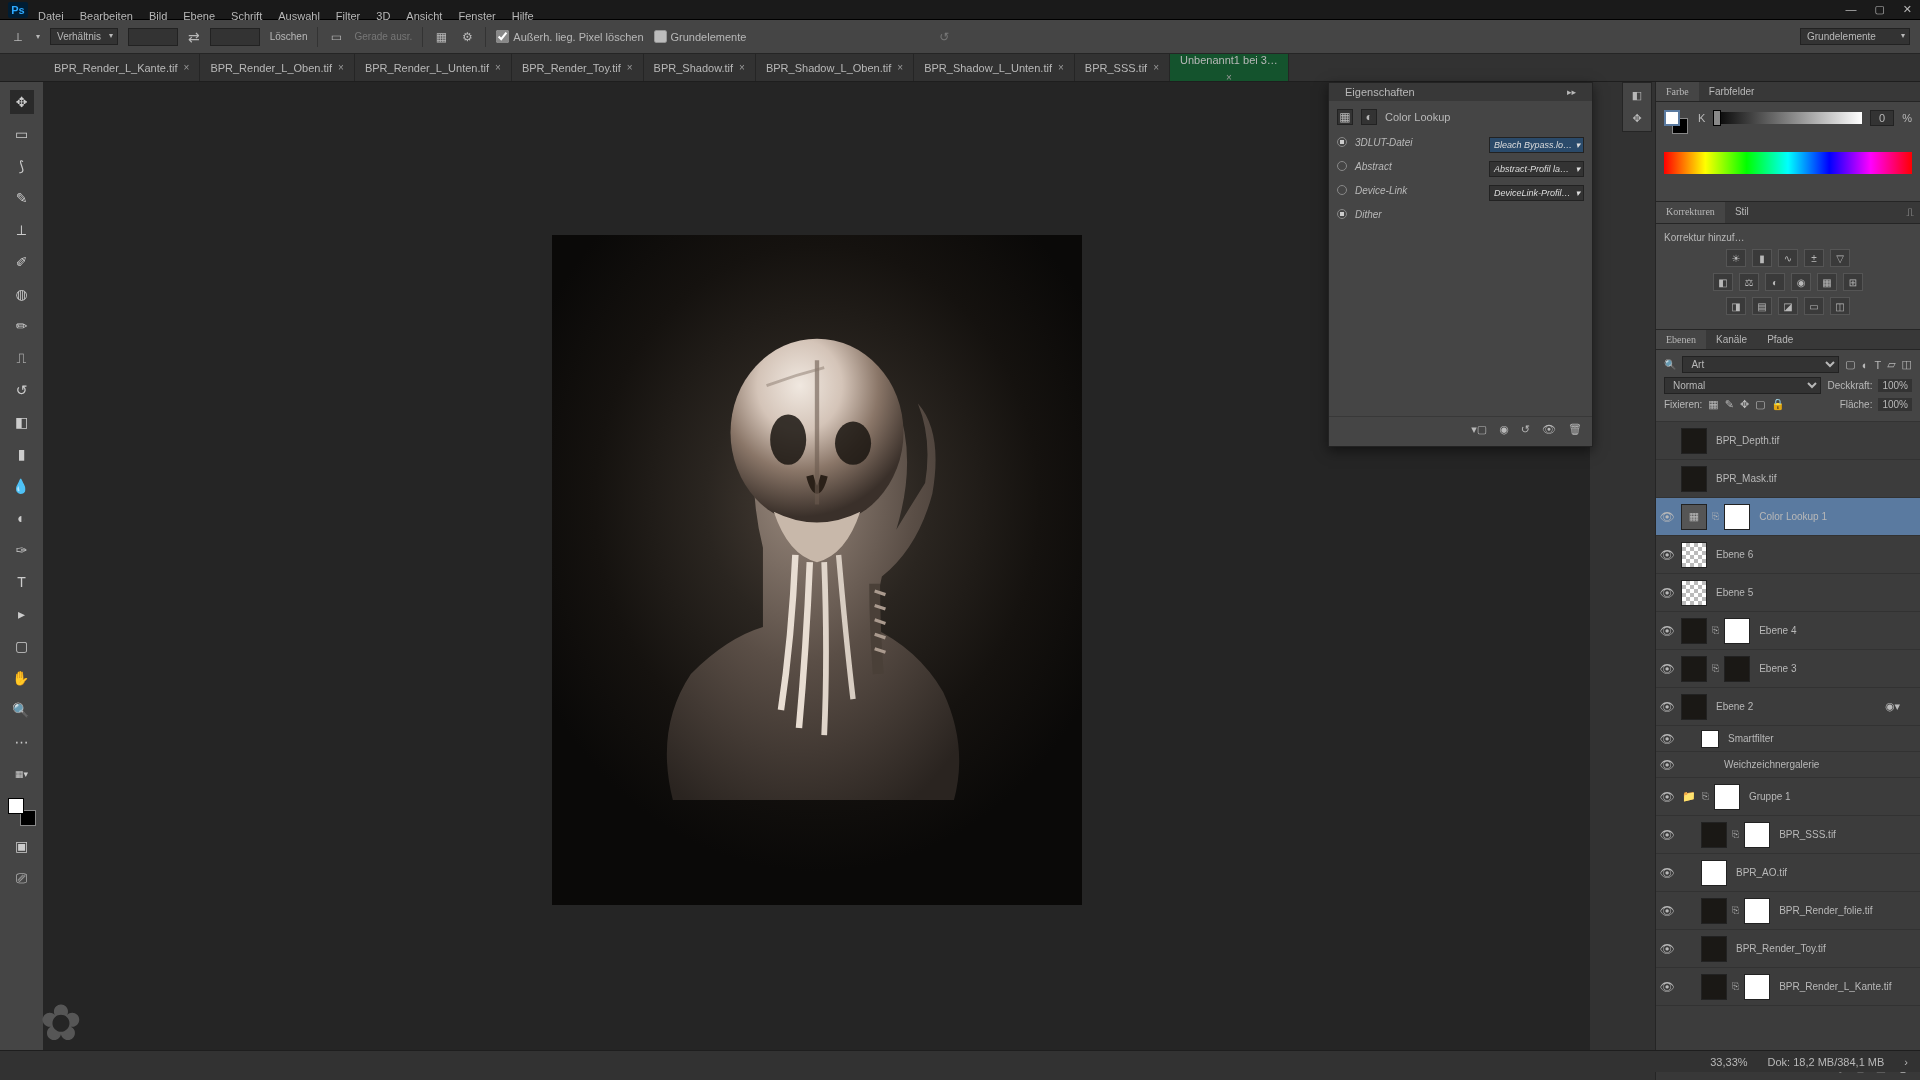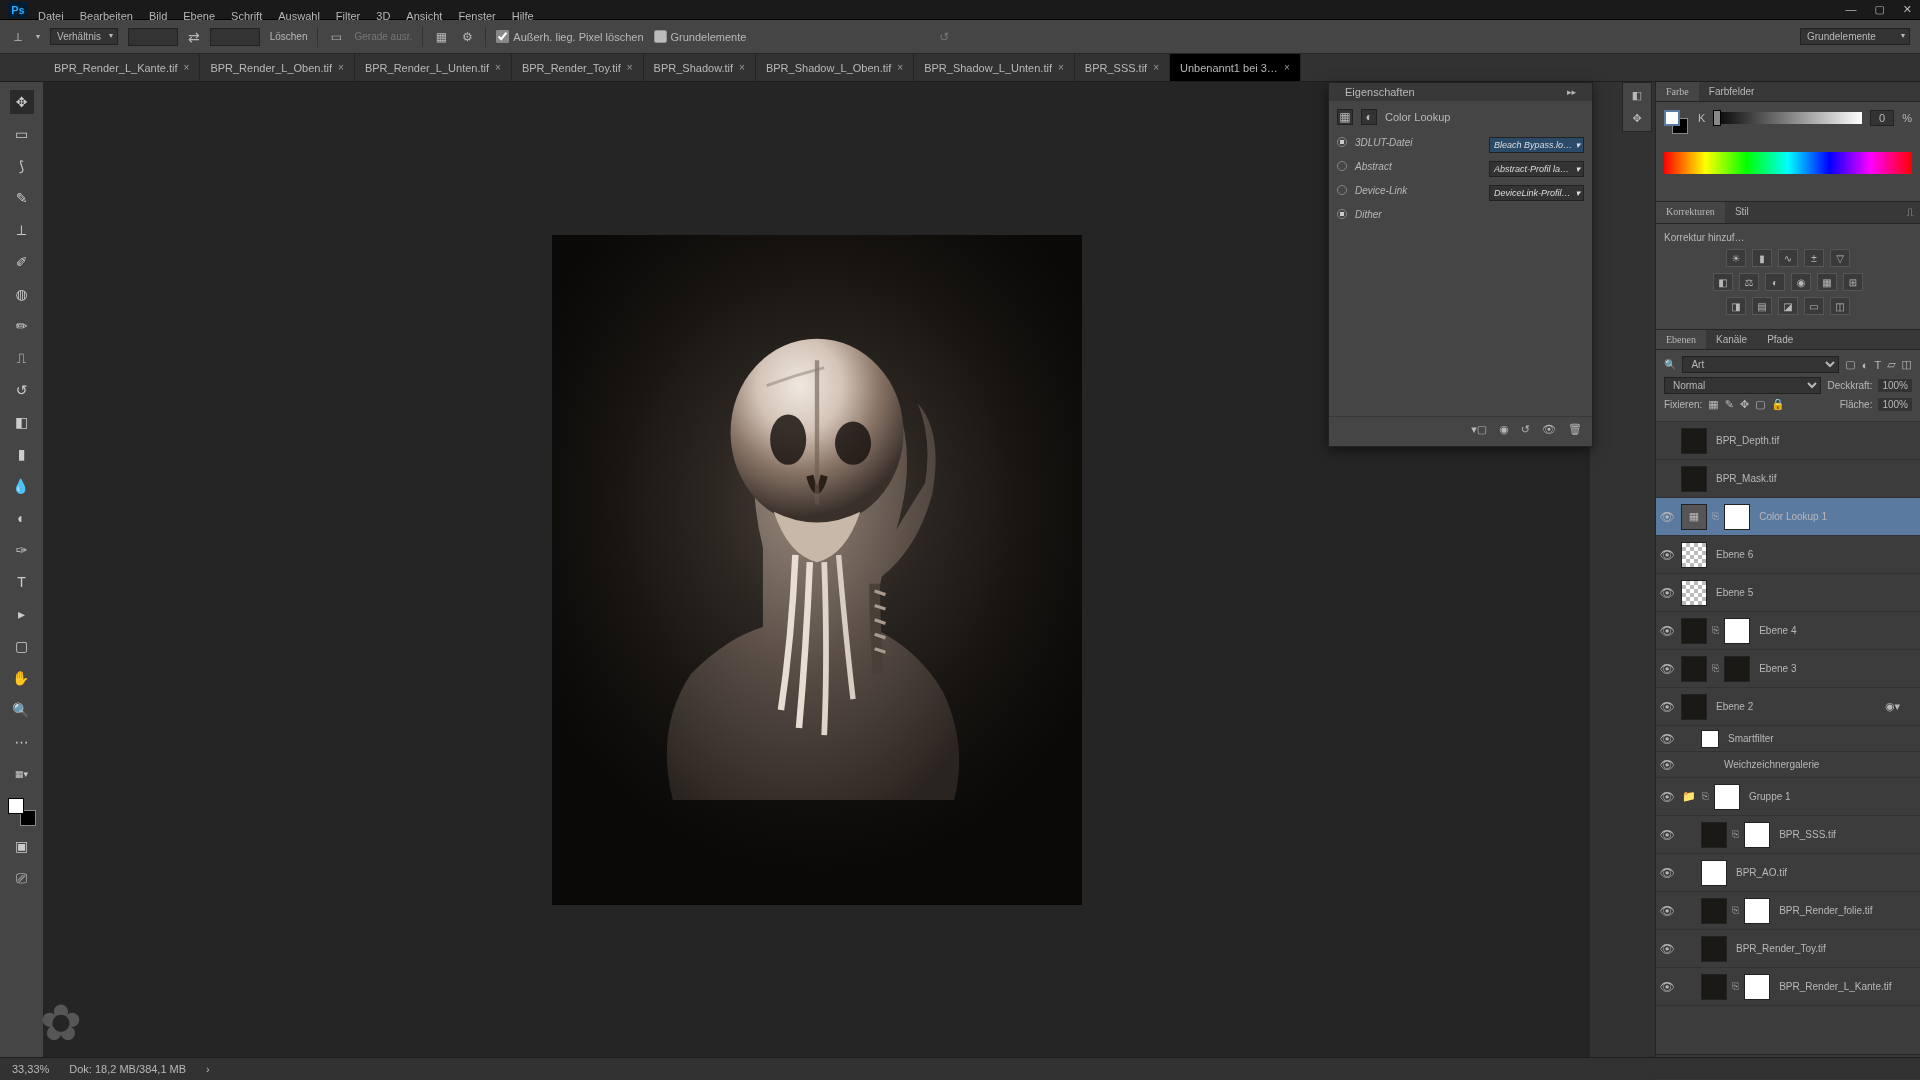--- a/index.html
+++ b/index.html
@@ -15,32 +15,32 @@
 .optbar .inp { background: #333; border: 1px solid #222; width: 50px; height: 18px; }
 .optbar .swap { font-size: 14px; }
 .optbar .btn { font-size: 10px; }
 .optbar .chk { display: flex; align-items: center; gap: 4px; }
 .optbar .chk input { accent-color: #888; }
 .optbar .right { margin-left: auto; }
 .optbar .sep { width: 1px; height: 20px; background: #333; }
 .ico { width: 16px; height: 16px; display: inline-flex; align-items: center; justify-content: center; font-size: 12px; }
 .tabstrip { height: 28px; background: #323232; border-bottom: 1px solid #1e1e1e; display: flex; align-items: stretch; padding-left: 44px; }
 .tab { display: flex; align-items: center; padding: 0 10px; gap: 6px; border-right: 1px solid #252525; font-size: 10px; white-space: nowrap; }
-.tab.active { background: #000000; }
+.tab.active { background: #14532d; flex-direction: column; }
 .tab .x { font-size: 10px; color: #999; }
 .main { position: absolute; top: 82px; left: 44px; right: 330px; bottom: 22px; background: #252525; display: flex; align-items: center; justify-content: center; }
 .canvas { width: 530px; height: 670px; background: radial-gradient(ellipse 60% 55% at 50% 40%, #4a4038 0%, #2a2520 35%, #15120f 70%, #0a0908 100%); position: relative; overflow: hidden; }
 .skull { position: absolute; left: 50%; top: 8%; transform: translateX(-50%); width: 68%; height: 88%; }
 .toolbox { position: absolute; top: 82px; left: 0; width: 44px; bottom: 22px; background: #454545; border-right: 1px solid #252525; display: flex; flex-direction: column; align-items: center; padding-top: 8px; gap: 8px; }
 .tool { width: 24px; height: 24px; display: flex; align-items: center; justify-content: center; font-size: 14px; color: #ccc; }
 .tool.sel { background: #2a2a2a; }
 .swatches { margin-top: 4px; position: relative; width: 28px; height: 28px; }
 .swatches .fg { position: absolute; width: 16px; height: 16px; background: #fff; border: 1px solid #000; top: 0; left: 0; }
 .swatches .bg { position: absolute; width: 16px; height: 16px; background: #000; border: 1px solid #888; bottom: 0; right: 0; }
-.statusbar { position: absolute; bottom: 1px; left: 0; right: 0; height: 22px; background: #323232; display: flex; align-items: center; padding: 0 12px; gap: 20px; font-size: 10px; border-top: 1px solid #1e1e1e; }
+.statusbar { position: absolute; bottom: 8px; left: 0; right: 0; height: 22px; background: #323232; display: flex; align-items: center; padding: 0 12px; gap: 20px; font-size: 10px; border-top: 1px solid #1e1e1e; justify-content: flex-end; }
 .panels { position: absolute; top: 82px; right: 0; width: 265px; bottom: 0; background: #454545; display: flex; flex-direction: column; border-left: 1px solid #252525; }
 .panel-tabs { display: flex; background: #383838; border-bottom: 1px solid #252525; }
 .panel-tab { padding: 4px 10px; font-size: 10px; }
 .panel-tab.active { background: #454545; font-family: Liberation Serif, serif; }
 .color-panel { padding: 8px; height: 100px; border-bottom: 1px solid #252525; }
 .color-slider { display: flex; align-items: center; gap: 8px; margin-bottom: 8px; }
 .color-slider .track { flex: 1; height: 12px; background: linear-gradient(to right, #000, #fff); position: relative; }
 .color-slider .thumb { position: absolute; left: 0; top: -2px; width: 8px; height: 16px; background: #888; border: 1px solid #000; }
 .spectrum { height: 22px; background: linear-gradient(to right, red, yellow, lime, cyan, blue, magenta, red); }
 .adjustments { padding: 8px; border-bottom: 1px solid #252525; }

